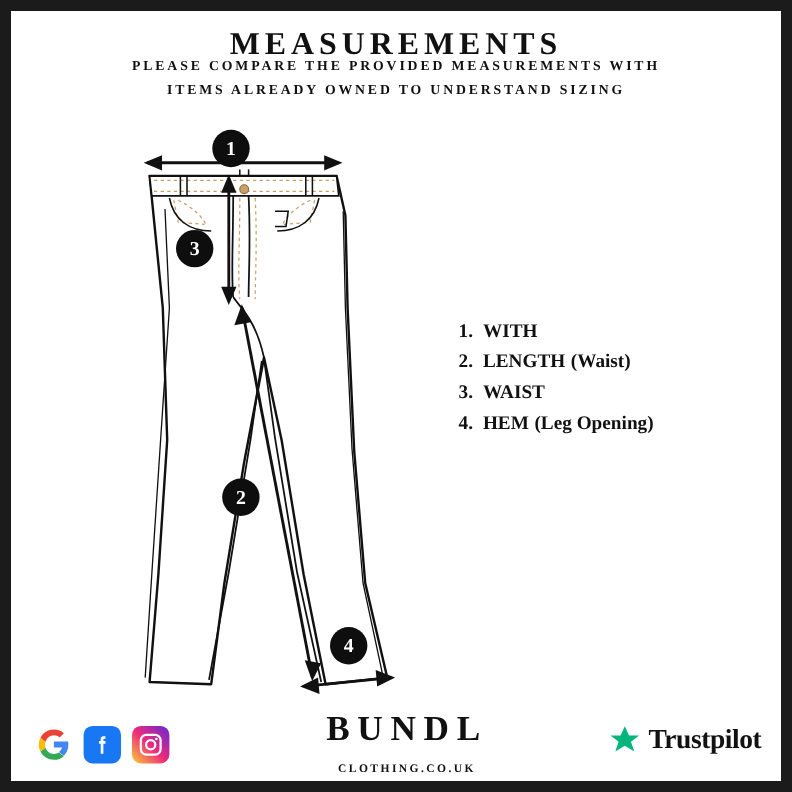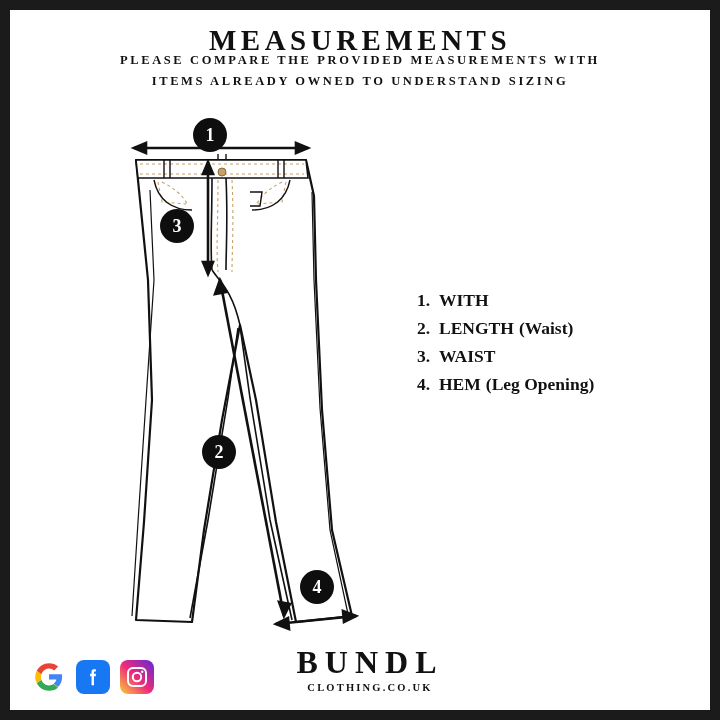--- a/index.html
+++ b/index.html
@@ -116,21 +116,21 @@
     font-weight: bold;
     letter-spacing: 7px;
     color: #111;
     line-height: 32px;
   }
   .brand-sub {
     font-size: 10.5px;
     font-weight: bold;
     letter-spacing: 2.2px;
     color: #111;
-    margin-top: 4px;
+    margin-top: 16px;
   }
 
   .socials {
     position: absolute;
     left: 22px;
     top: 650px;
     display: flex;
     gap: 10px;
   }
   .social {
@@ -296,15 +296,21 @@
           <circle cx="17.2" cy="6.8" r="1.2" fill="#ffffff" stroke="none"></circle>
         </svg>
       </div>
     </div>
 
     <div class="brand">
       <div class="brand-name">BUNDL</div>
       <div class="brand-sub">CLOTHING.CO.UK</div>
     </div>
 
+    <div class="trustpilot">
+      <svg width="30" height="30" viewBox="0 0 24 24">
+        <polygon points="12,1.8 15.1,8.6 22.4,8.6 16.5,13.1 18.9,20.2 12,15.9 5.1,20.2 7.5,13.1 1.6,8.6 8.9,8.6" fill="#00b67a"></polygon>
+      </svg>
+      <span class="tp-name">Trustpilot</span>
+    </div>
 
   </div>
 </div>
 
 </body></html>

